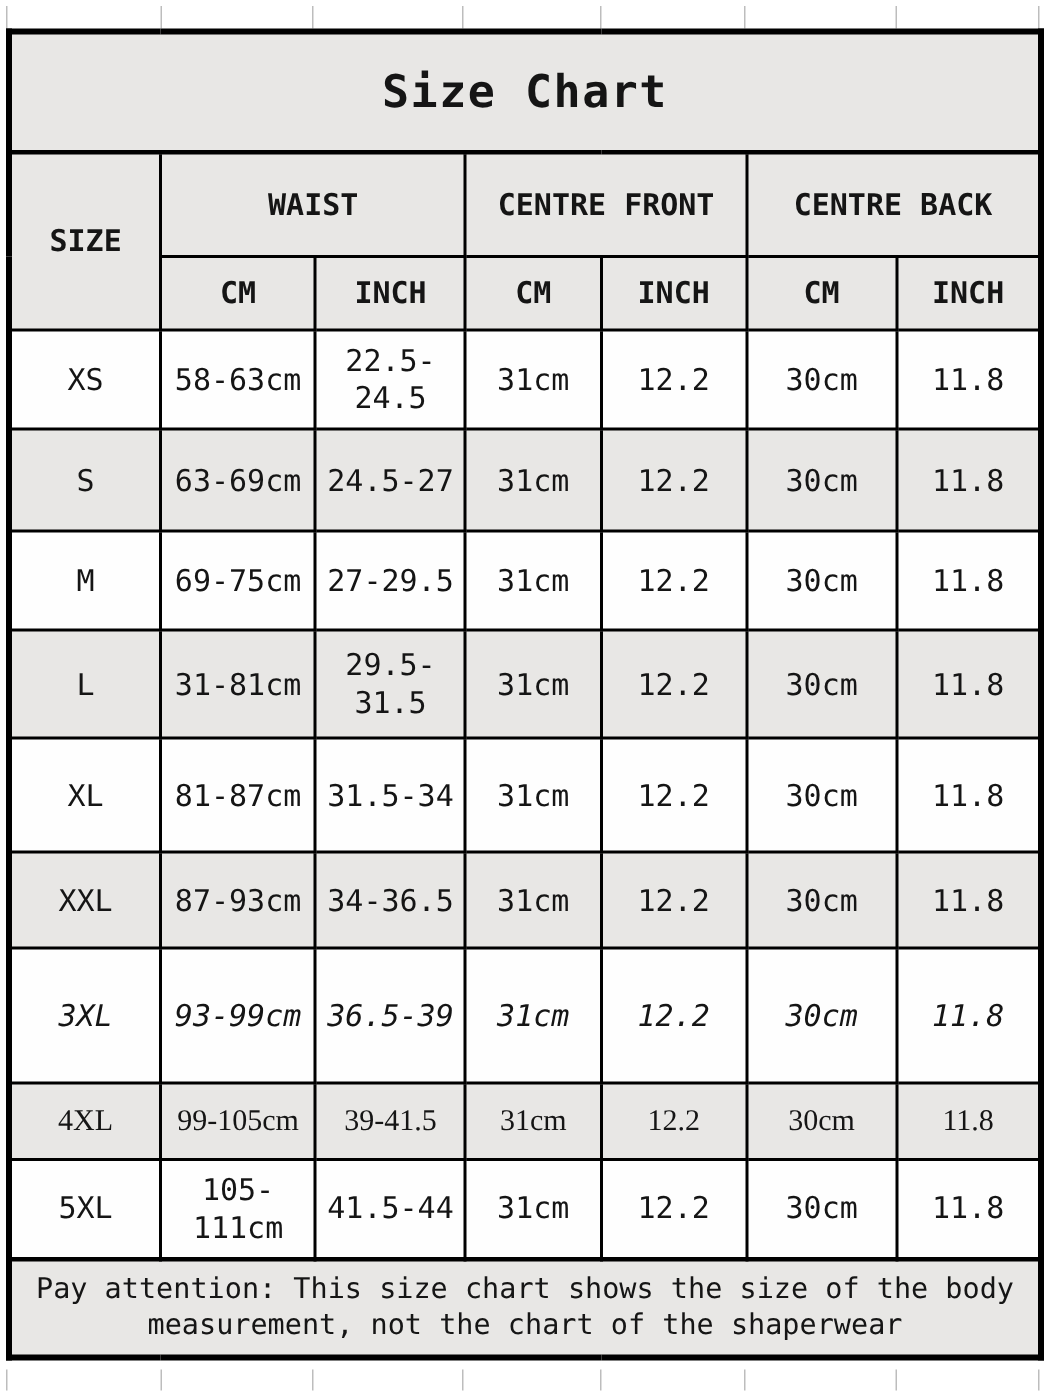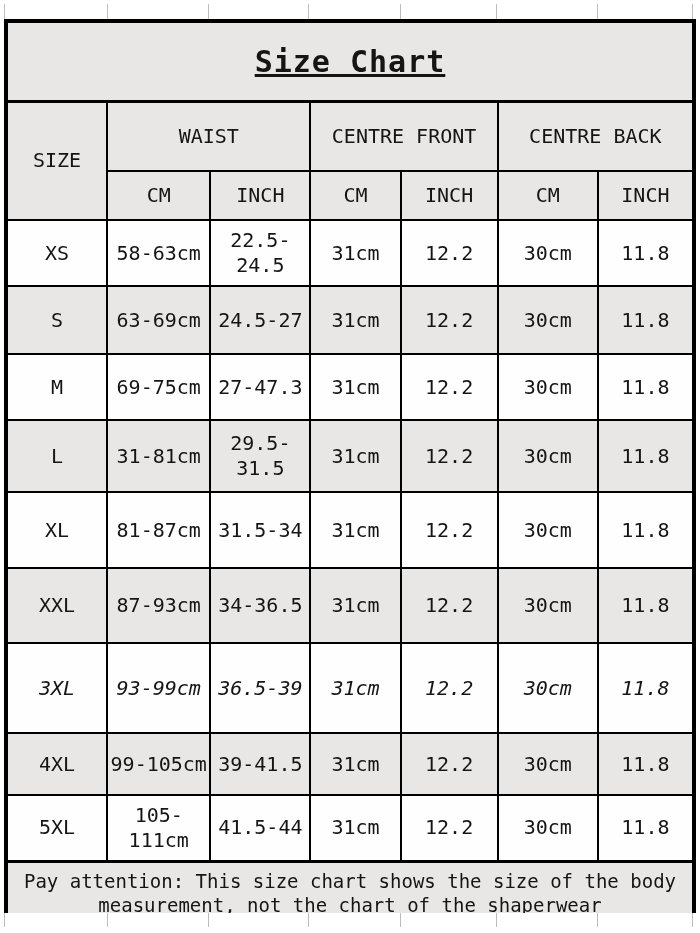--- a/index.html
+++ b/index.html
@@ -20,32 +20,32 @@
     border-collapse:collapse;table-layout:fixed;
     border:4px solid #000;
   }
   td{
     border:2px solid #000;
     text-align:center;vertical-align:middle;
     padding:0 2px;font-size:20px;line-height:1.25;
     background:#fefefe;color:#151515;
   }
   .shade td, td.shade{background:#e8e7e5;}
-  .title-row{height:80px;text-decoration:underline;}
+  .title-row{height:80px;}
   .title-row td{font-size:30px;font-weight:bold;letter-spacing:1px;border-bottom-width:3px;}
   .header-row-1{height:70px;}
   .header-row-2{height:49px;}
-  .header-row-1 td,.header-row-2 td{font-weight:normal;}
+  .header-row-1 td,.header-row-2 td{font-weight:bold;}
   tbody tr{height:66px;}
   tbody tr:nth-child(2){height:68px;}
   tbody tr:nth-child(4){height:72px;}
   tbody tr:nth-child(5){height:76px;}
-  tbody tr:nth-child(6){height:75px;}
+  tbody tr:nth-child(6){height:64px;}
   tbody tr:nth-child(7){height:90px;font-style:italic;}
-  tbody tr:nth-child(8){height:62px;}
+  tbody tr:nth-child(8){height:51px;font-family:Liberation Serif, serif;}
   tbody tr:nth-child(even) td{background:#e8e7e5;}
   .note-row{height:66px;}
   .note-row td{border-top-width:3px;font-size:19px;}
   .note-row div{white-space:nowrap;}
 </style>
 </head>
 <body>
 
 <div class="grid-strip top">
   <span class="tick" style="left:4px"></span>
@@ -102,21 +102,21 @@
       <td>63-69cm</td>
       <td>24.5-27</td>
       <td>31cm</td>
       <td>12.2</td>
       <td>30cm</td>
       <td>11.8</td>
     </tr>
     <tr>
       <td>M</td>
       <td>69-75cm</td>
-      <td>27-47.3</td>
+      <td>27-29.5</td>
       <td>31cm</td>
       <td>12.2</td>
       <td>30cm</td>
       <td>11.8</td>
     </tr>
     <tr>
       <td>L</td>
       <td>31-81cm</td>
       <td>29.5-31.5</td>
       <td>31cm</td>

